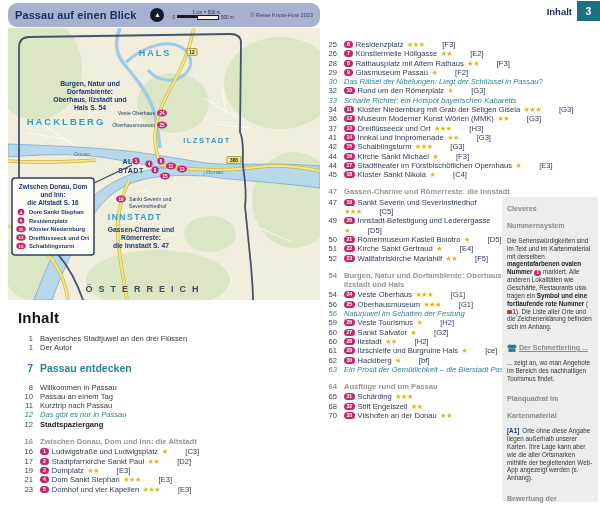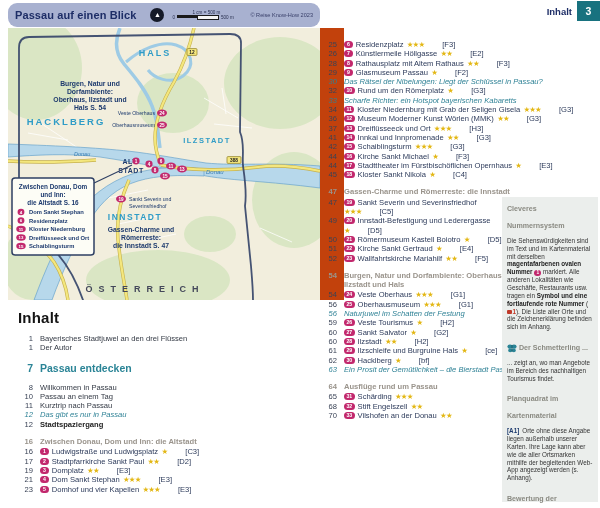--- a/index.html
+++ b/index.html
@@ -18,21 +18,21 @@
   #scale-bar{display:flex;margin:0 2px;}
   #scale-bar .seg1{width:20px;height:3px;background:#1a1a1a;}
   #scale-bar .seg2{width:20px;height:3px;background:#f5f5f5;border:0.5px solid #1a1a1a;}
   #copyright{font-size:5.6px;color:#39406a;margin-left:10px;white-space:nowrap;}
 
   #header-right{position:absolute;right:0;top:0;height:22px;display:flex;align-items:center;}
   #inhalt-label{font-size:9.5px;font-weight:bold;color:#1d2d66;margin-right:5px;}
   #page-number-badge{width:23px;height:20px;background:#18727f;color:#fff;font-size:10.5px;font-weight:bold;display:flex;align-items:center;justify-content:center;}
 
   
-  #map-panel{position:absolute;left:8px;top:28px;width:336px;height:272px;background:#c2410c;}
+  #map-panel{position:absolute;left:8px;top:28px;width:312px;height:272px;background:#be185d;}
 
   
   .row{display:flex;align-items:flex-start;font-size:7.6px;line-height:9.3px;color:#2c3a5a;}
   .row .pg{width:15px;flex:none;text-align:right;margin-right:7px;color:#3a4356;}
   .row .body{flex:1;min-width:0;}
   .row.wide .body{white-space:nowrap;overflow:visible;}
   .oval{display:inline-block;background:#c2286d;color:#fff;font-weight:bold;font-size:5.2px;line-height:7px;min-width:4px;padding:0 2.4px;border-radius:6px;text-align:center;margin-right:3px;position:relative;top:-1px;}
   .stars{color:#e3b714;font-size:7.4px;letter-spacing:-0.8px;margin-left:2px;}
   .grid{margin-left:18px;color:#2c3a5a;}
   .row.essay,.row.essay .pg{color:#2f8296;font-style:italic;}
@@ -55,21 +55,21 @@
   .sb-heading{font-size:7.1px;font-weight:bold;color:#8a8a82;line-height:17px;margin-bottom:2px;}
   .sb-text{font-size:6.3px;line-height:7.8px;color:#333;}
   .sb-text b{color:#222;}
   .sb-oval{display:inline-block;background:#c2286d;color:#fff;font-weight:bold;font-size:4.8px;line-height:6.2px;padding:0 2.2px;border-radius:5px;position:relative;top:-0.5px;}
   .red-ico{display:inline-block;width:4.5px;height:4.5px;background:#c03a2a;border-radius:1px;position:relative;top:0.5px;margin-right:1px;}
   .red-num{color:#c03a2a;font-weight:bold;}
   .rating-row{display:flex;align-items:flex-start;margin-bottom:1px;}
   .rating-row .rstars{width:21px;flex:none;color:#e3b714;font-size:7px;letter-spacing:-0.8px;line-height:8px;}
   .rating-row .rlabel{font-size:6.3px;line-height:7.8px;color:#333;}
   .grid-tag{font-weight:bold;color:#1d3a6e;margin-right:3px;}
-  #butterfly-heading{display:flex;align-items:center;gap:2px;}
+  #butterfly-heading{display:flex;align-items:center;gap:2px;text-decoration:underline;}
 </style>
 </head>
 <body>
 
 <div id="page">
 
   <div id="header-bar">
     <div id="map-title">Passau auf einen Blick</div>
     <div id="north-icon">
         <span>▲</span>

